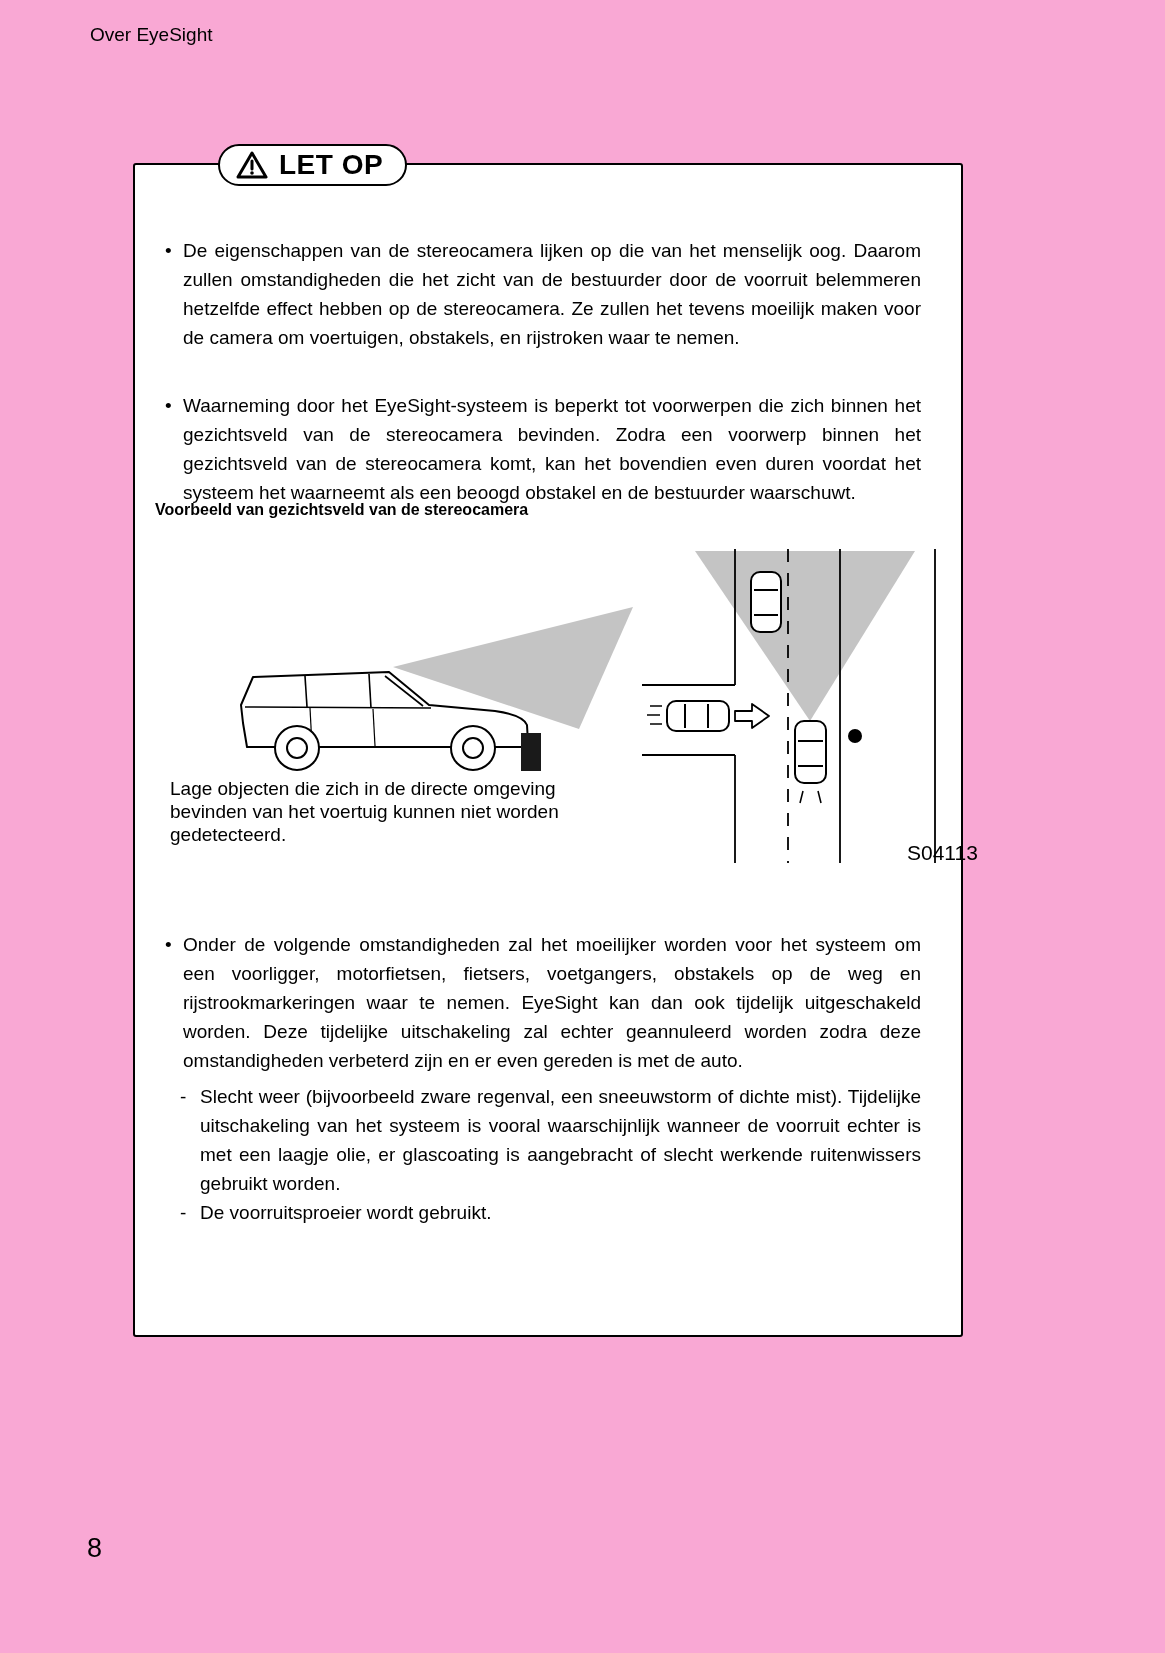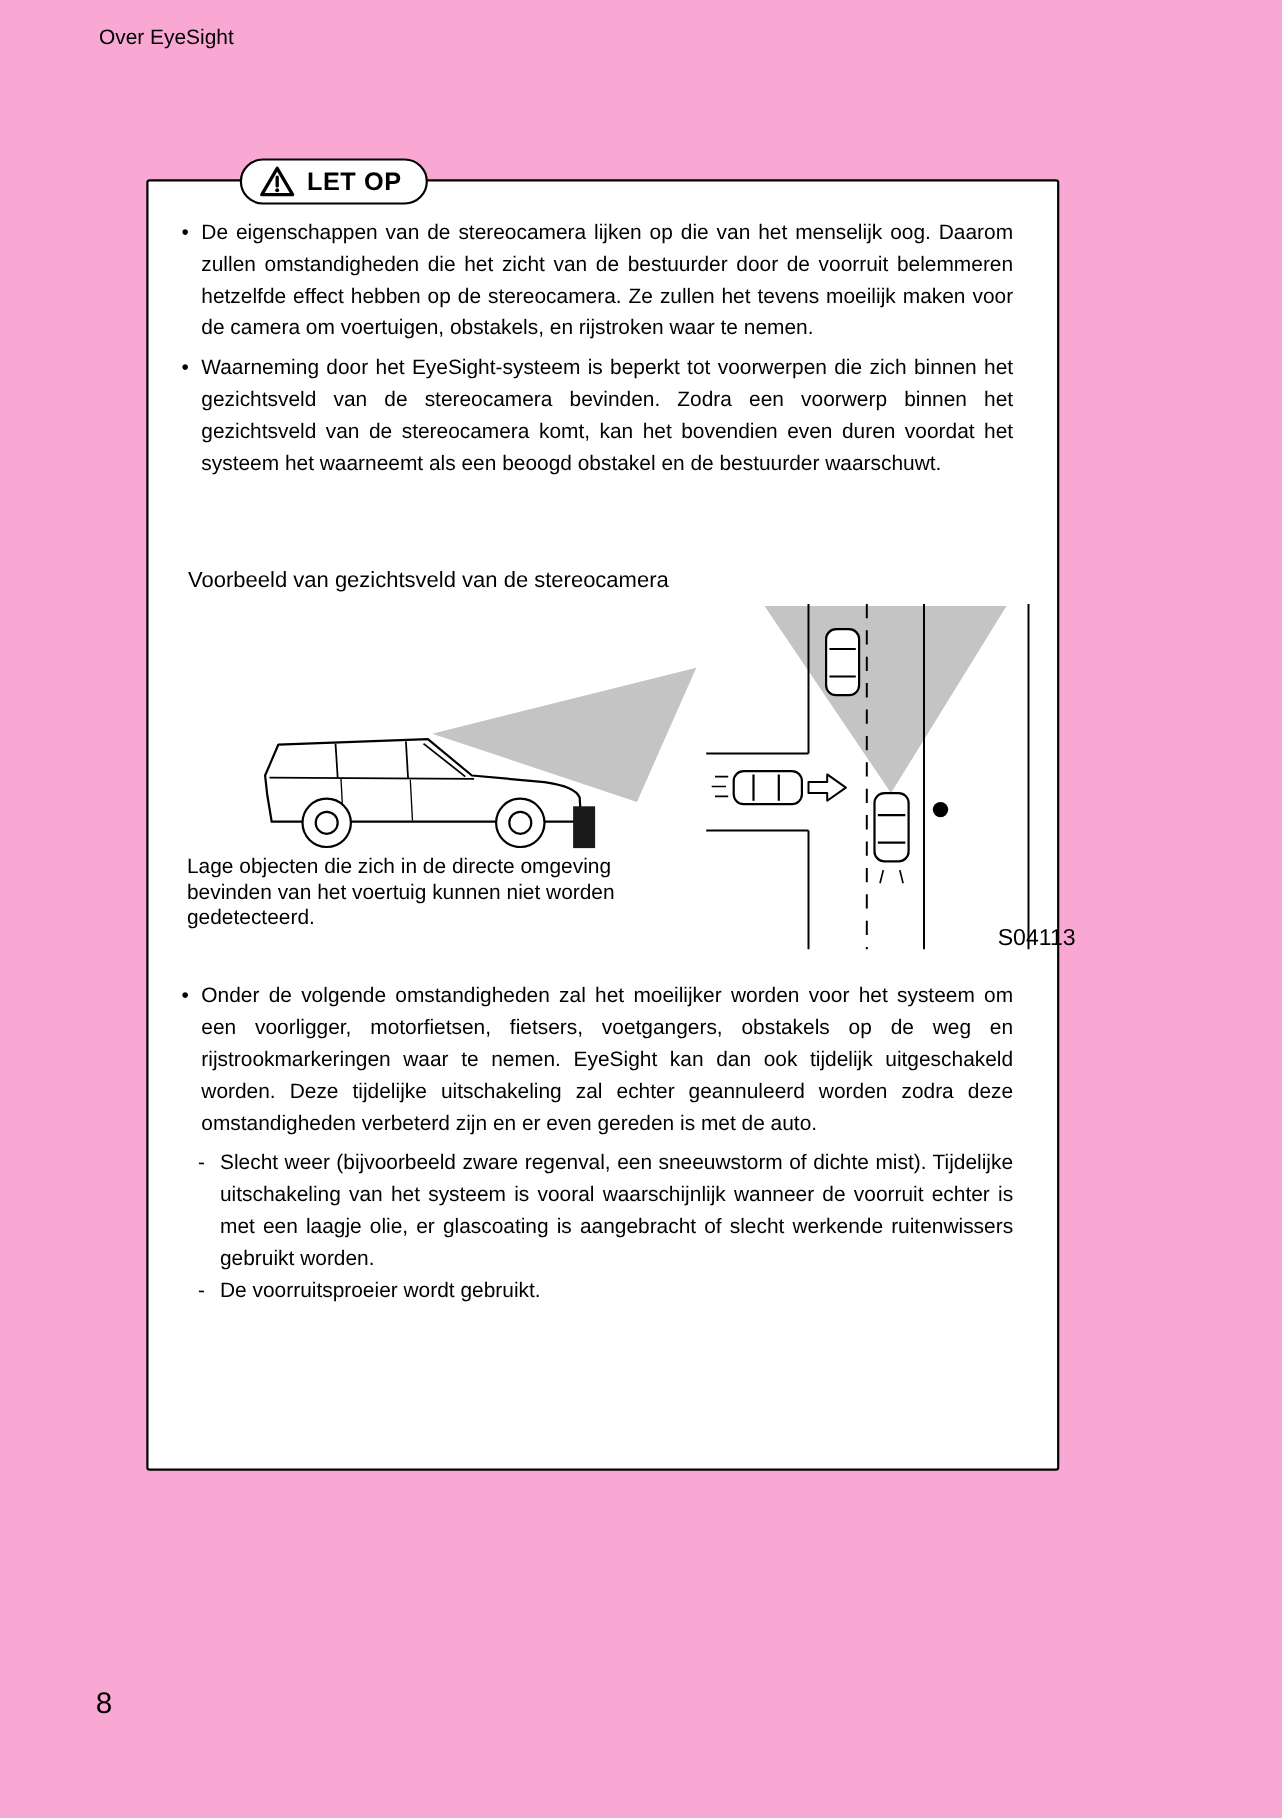--- a/index.html
+++ b/index.html
@@ -12,33 +12,33 @@
   .caution-box {
     position:absolute; left:133px; top:163px; width:826px; height:1170px;
     border:2px solid #000; border-radius:3px; background:#fff;
   }
   .badge {
     position:absolute; left:83px; top:-21px; height:42px;
     display:flex; align-items:center; gap:10px;
     background:#fff; border:2.5px solid #000; border-radius:24px;
     padding:0 22px 0 15px; box-sizing:border-box;
   }
-  .badge-label { font-weight:bold; font-size:23px; letter-spacing:0.5px; white-space:nowrap; }
+  .badge-label { font-weight:bold; font-size:28px; letter-spacing:0.5px; white-space:nowrap; }
 
   ul.blist { margin:0; padding:0; list-style:none; }
   .blist > li {
     position:relative; padding-left:20px; font-size:19px; line-height:29px;
     text-align:justify; hyphens:auto;
   }
-  .blist.dot > li { margin-bottom:7px; }
+  .blist.dot > li { margin-bottom:7px;margin-top:39px; }
   .blist.dot > li::before { content:"\2022"; position:absolute; left:2px; }
 
   .bullets-top { position:absolute; left:28px; top:32px; width:758px; }
 
-  .fig-heading { position:absolute; left:20px; top:336px; margin:16px; font-size:20px; font-weight:normal; white-space:nowrap; }
+  .fig-heading { position:absolute; left:20px; top:336px; margin:0; font-size:16px; font-weight:bold; white-space:nowrap; }
 
   .figure { position:absolute; left:20px; top:380px; width:790px; height:322px; }
 
   .caption { position:absolute; left:35px; top:612px; width:455px; font-size:19px; line-height:23px; }
 
   .fig-code { position:absolute; left:772px; top:676px; font-size:21px;text-align:center; }
 
   .section2 { position:absolute; left:28px; top:726px; width:758px; }
   ul.dashes { margin:3px 0 0 17px; padding:0; list-style:none; }
   .dashes > li {

